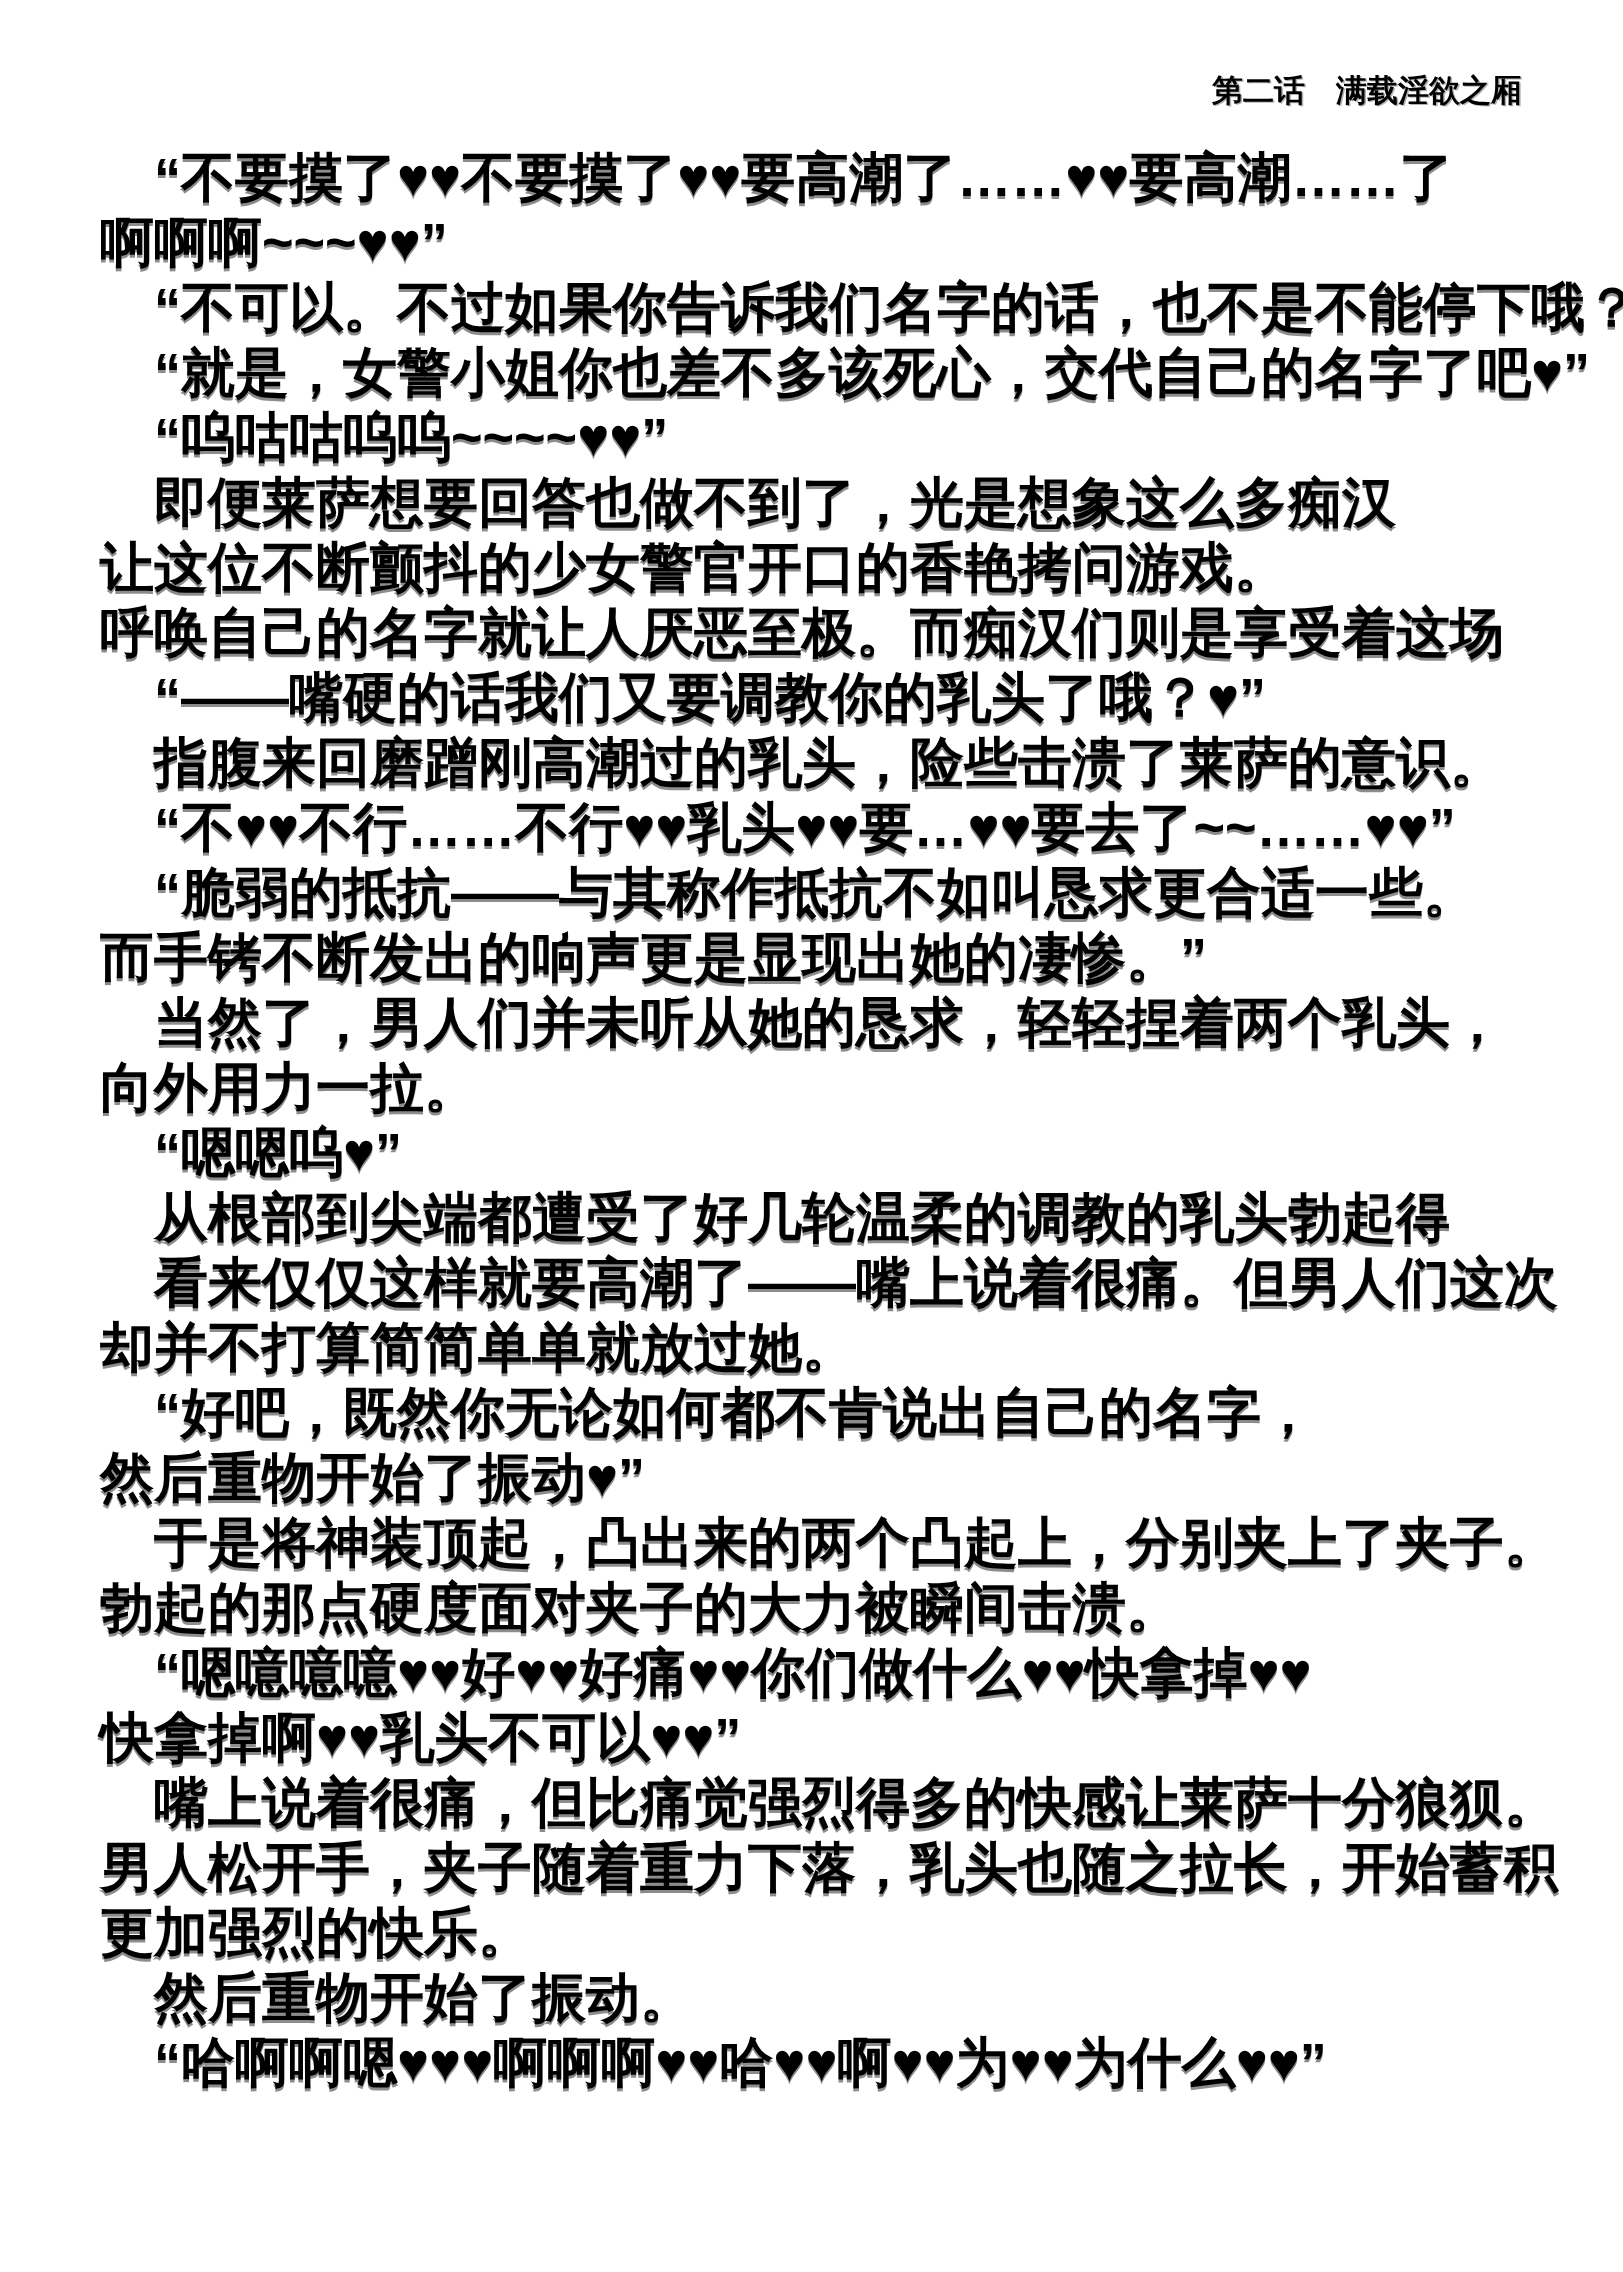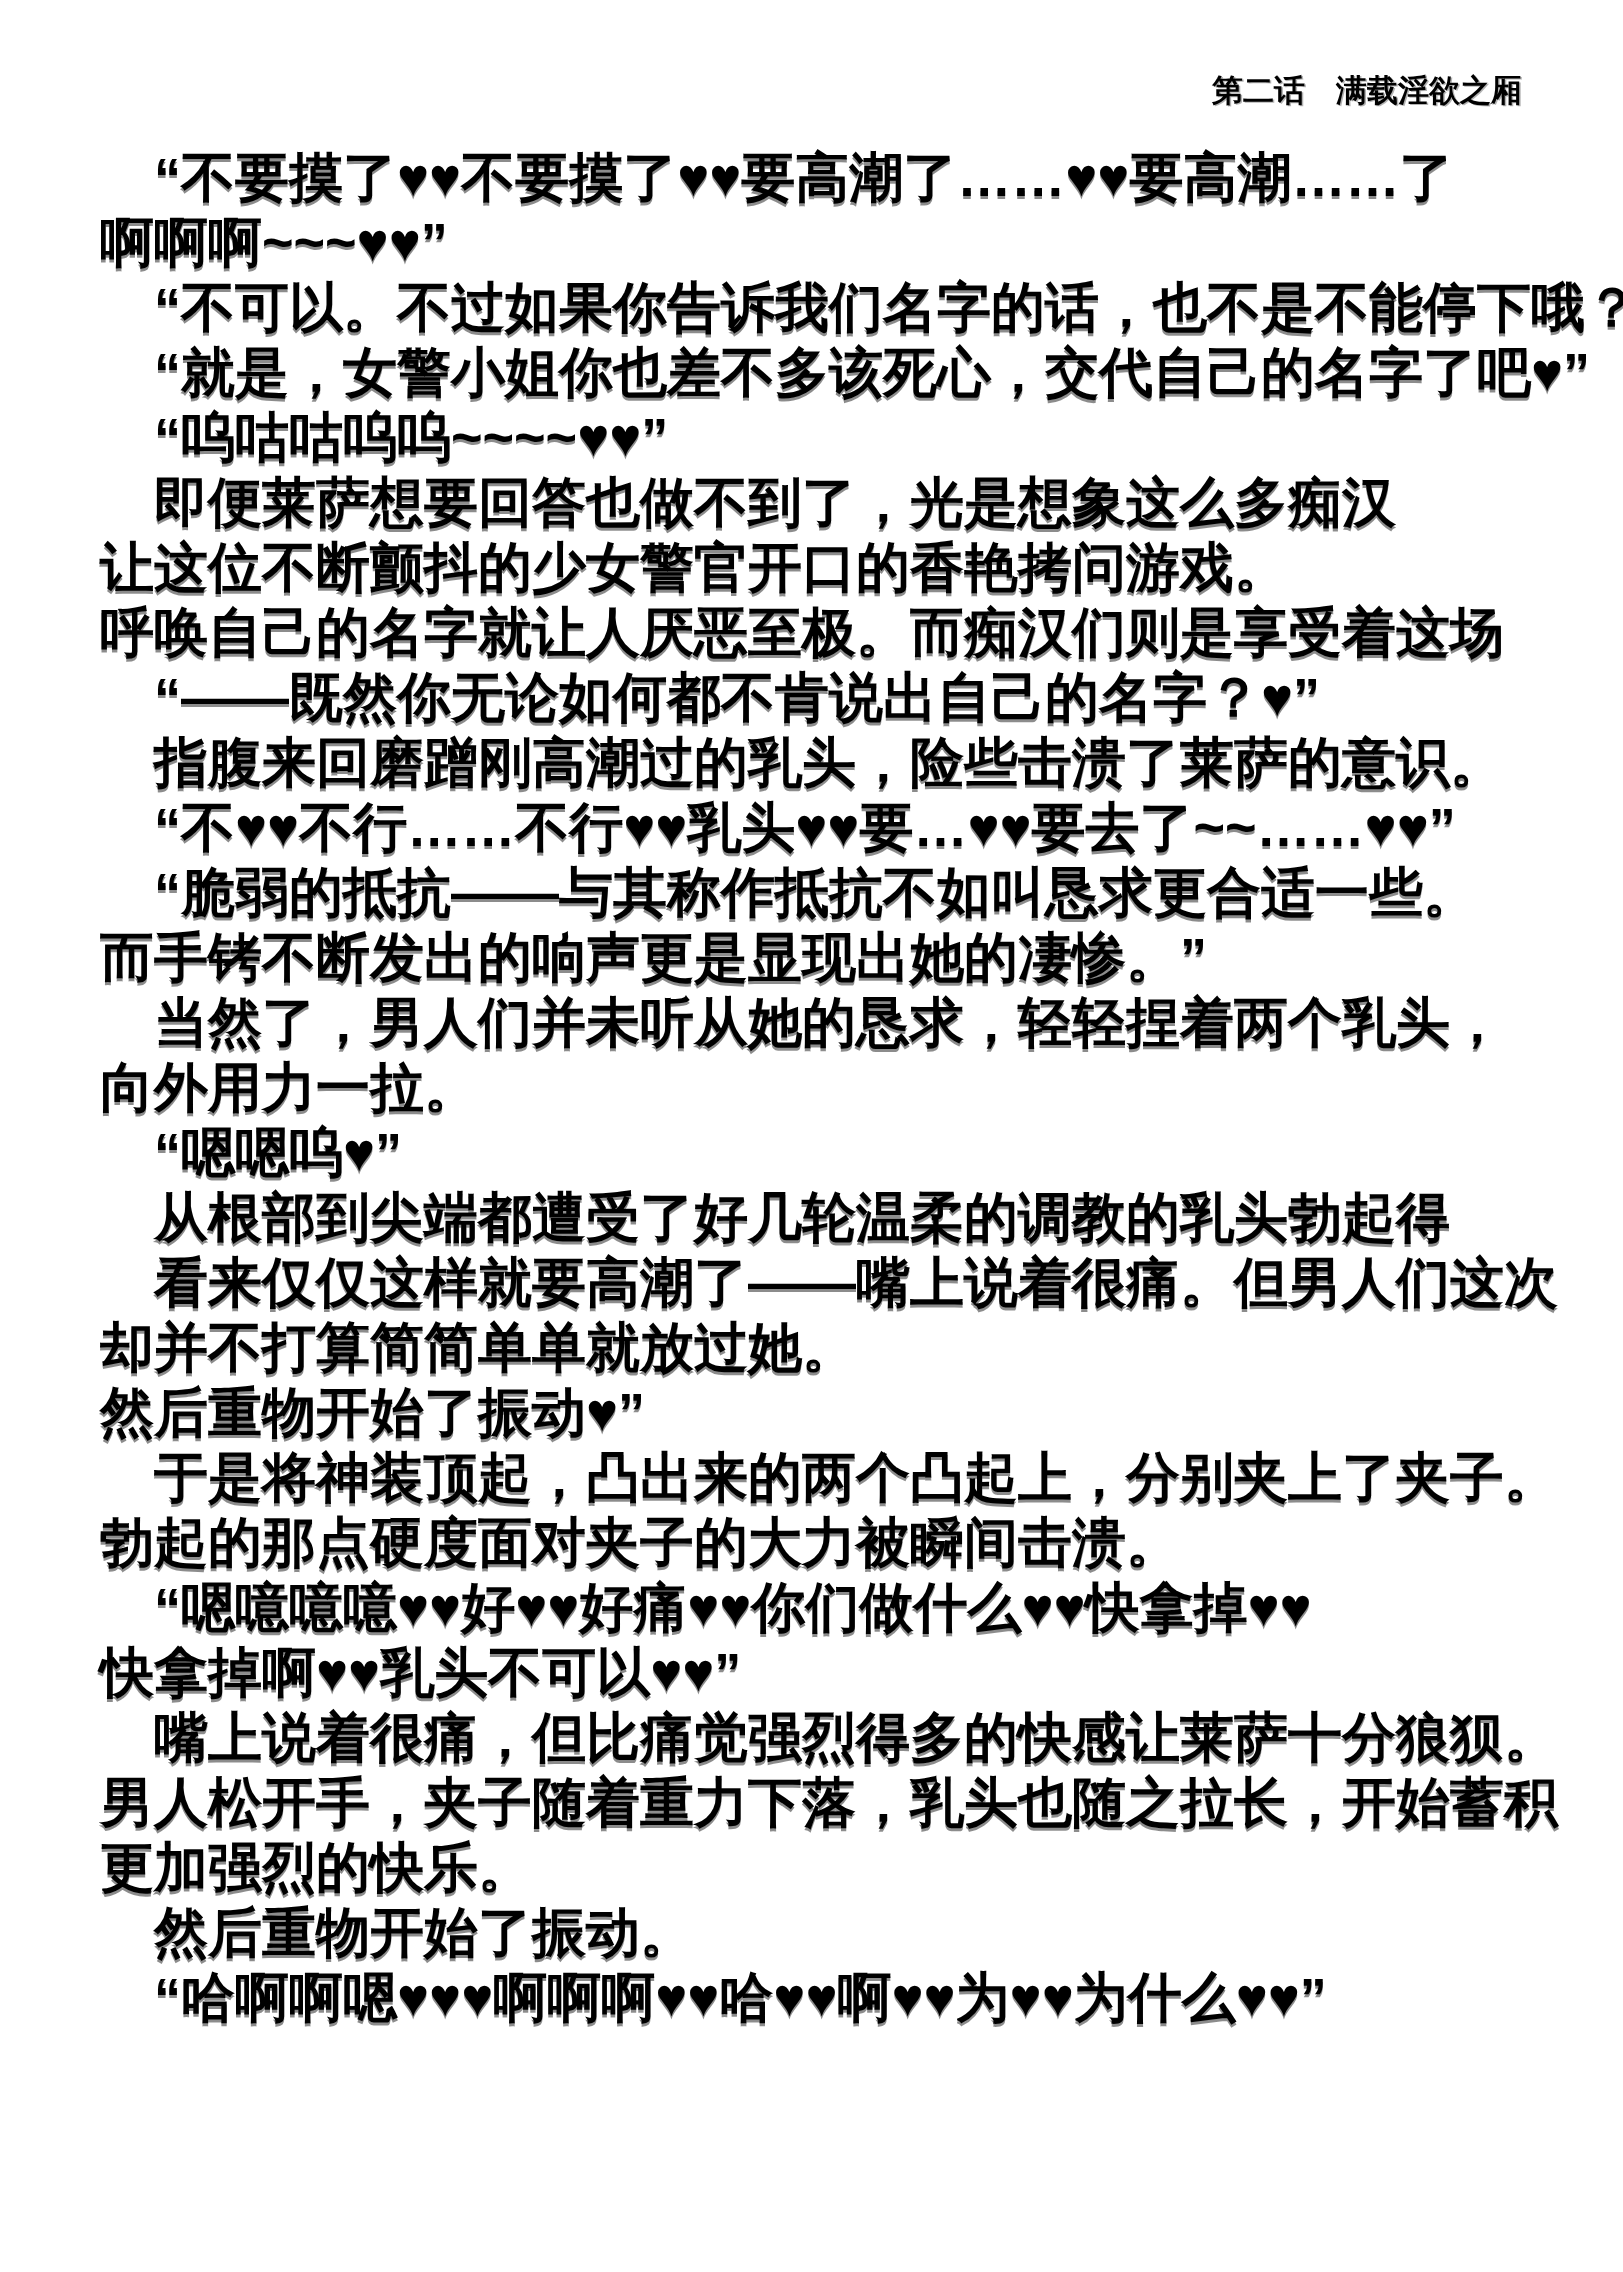--- a/index.html
+++ b/index.html
@@ -60,31 +60,32 @@
   <div class="chapter-header">第二话　满载淫欲之厢</div>
   <div class="text-body" style="color: rgb(0, 0, 0);">
       <div class="line indent">“不要摸了♥♥不要摸了♥♥要高潮了……♥♥要高潮……了</div>
       <div class="line">啊啊啊~~~♥♥”</div>
       <div class="line indent">“不可以。不过如果你告诉我们名字的话，也不是不能停下哦？”</div>
       <div class="line indent">“就是，女警小姐你也差不多该死心，交代自己的名字了吧♥”</div>
       <div class="line indent">“呜咕咕呜呜~~~~♥♥”</div>
       <div class="line indent">即便莱萨想要回答也做不到了，光是想象这么多痴汉</div>
       <div class="line">让这位不断颤抖的少女警官开口的香艳拷问游戏。</div>
       <div class="line">呼唤自己的名字就让人厌恶至极。而痴汉们则是享受着这场</div>
-      <div class="line indent">“——既然你无论如何都不肯说出自己的名字？♥”</div>
+      <div class="line indent">“——嘴硬的话我们又要调教你的乳头了哦？♥”</div>
       <div class="line indent">指腹来回磨蹭刚高潮过的乳头，险些击溃了莱萨的意识。</div>
       <div class="line indent">“不♥♥不行……不行♥♥乳头♥♥要…♥♥要去了~~……♥♥”</div>
       <div class="line indent">“脆弱的抵抗——与其称作抵抗不如叫恳求更合适一些。</div>
       <div class="line">而手铐不断发出的响声更是显现出她的凄惨。”</div>
       <div class="line indent">当然了，男人们并未听从她的恳求，轻轻捏着两个乳头，</div>
       <div class="line">向外用力一拉。</div>
       <div class="line indent">“嗯嗯呜♥”</div>
       <div class="line indent">从根部到尖端都遭受了好几轮温柔的调教的乳头勃起得</div>
       <div class="line indent">看来仅仅这样就要高潮了——嘴上说着很痛。但男人们这次</div>
       <div class="line">却并不打算简简单单就放过她。</div>
+      <div class="line indent">“好吧，既然你无论如何都不肯说出自己的名字，</div>
       <div class="line">然后重物开始了振动♥”</div>
       <div class="line indent">于是将神装顶起，凸出来的两个凸起上，分别夹上了夹子。</div>
       <div class="line">勃起的那点硬度面对夹子的大力被瞬间击溃。</div>
       <div class="line indent">“嗯噫噫噫♥♥好♥♥好痛♥♥你们做什么♥♥快拿掉♥♥</div>
       <div class="line">快拿掉啊♥♥乳头不可以♥♥”</div>
       <div class="line indent">嘴上说着很痛，但比痛觉强烈得多的快感让莱萨十分狼狈。</div>
       <div class="line">男人松开手，夹子随着重力下落，乳头也随之拉长，开始蓄积</div>
       <div class="line">更加强烈的快乐。</div>
       <div class="line indent">然后重物开始了振动。</div>
       <div class="line indent">“哈啊啊嗯♥♥♥啊啊啊♥♥哈♥♥啊♥♥为♥♥为什么♥♥”</div>

